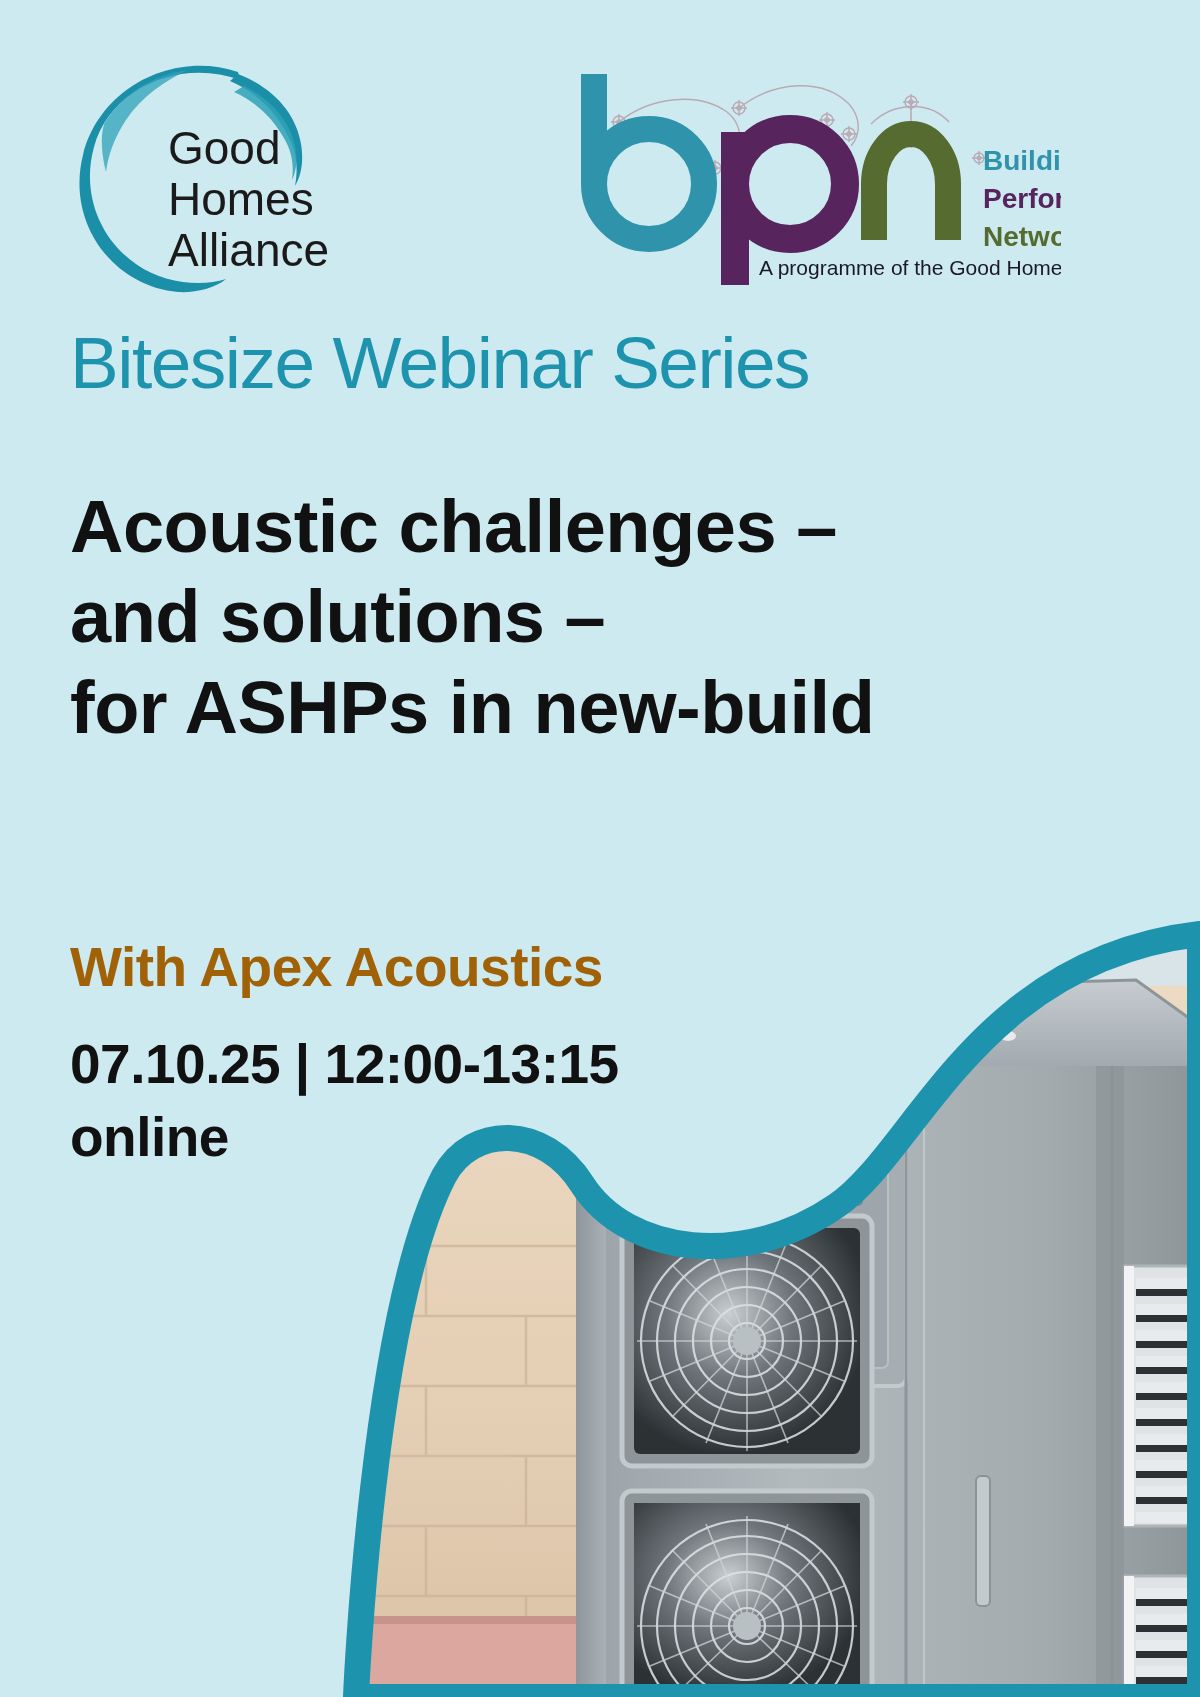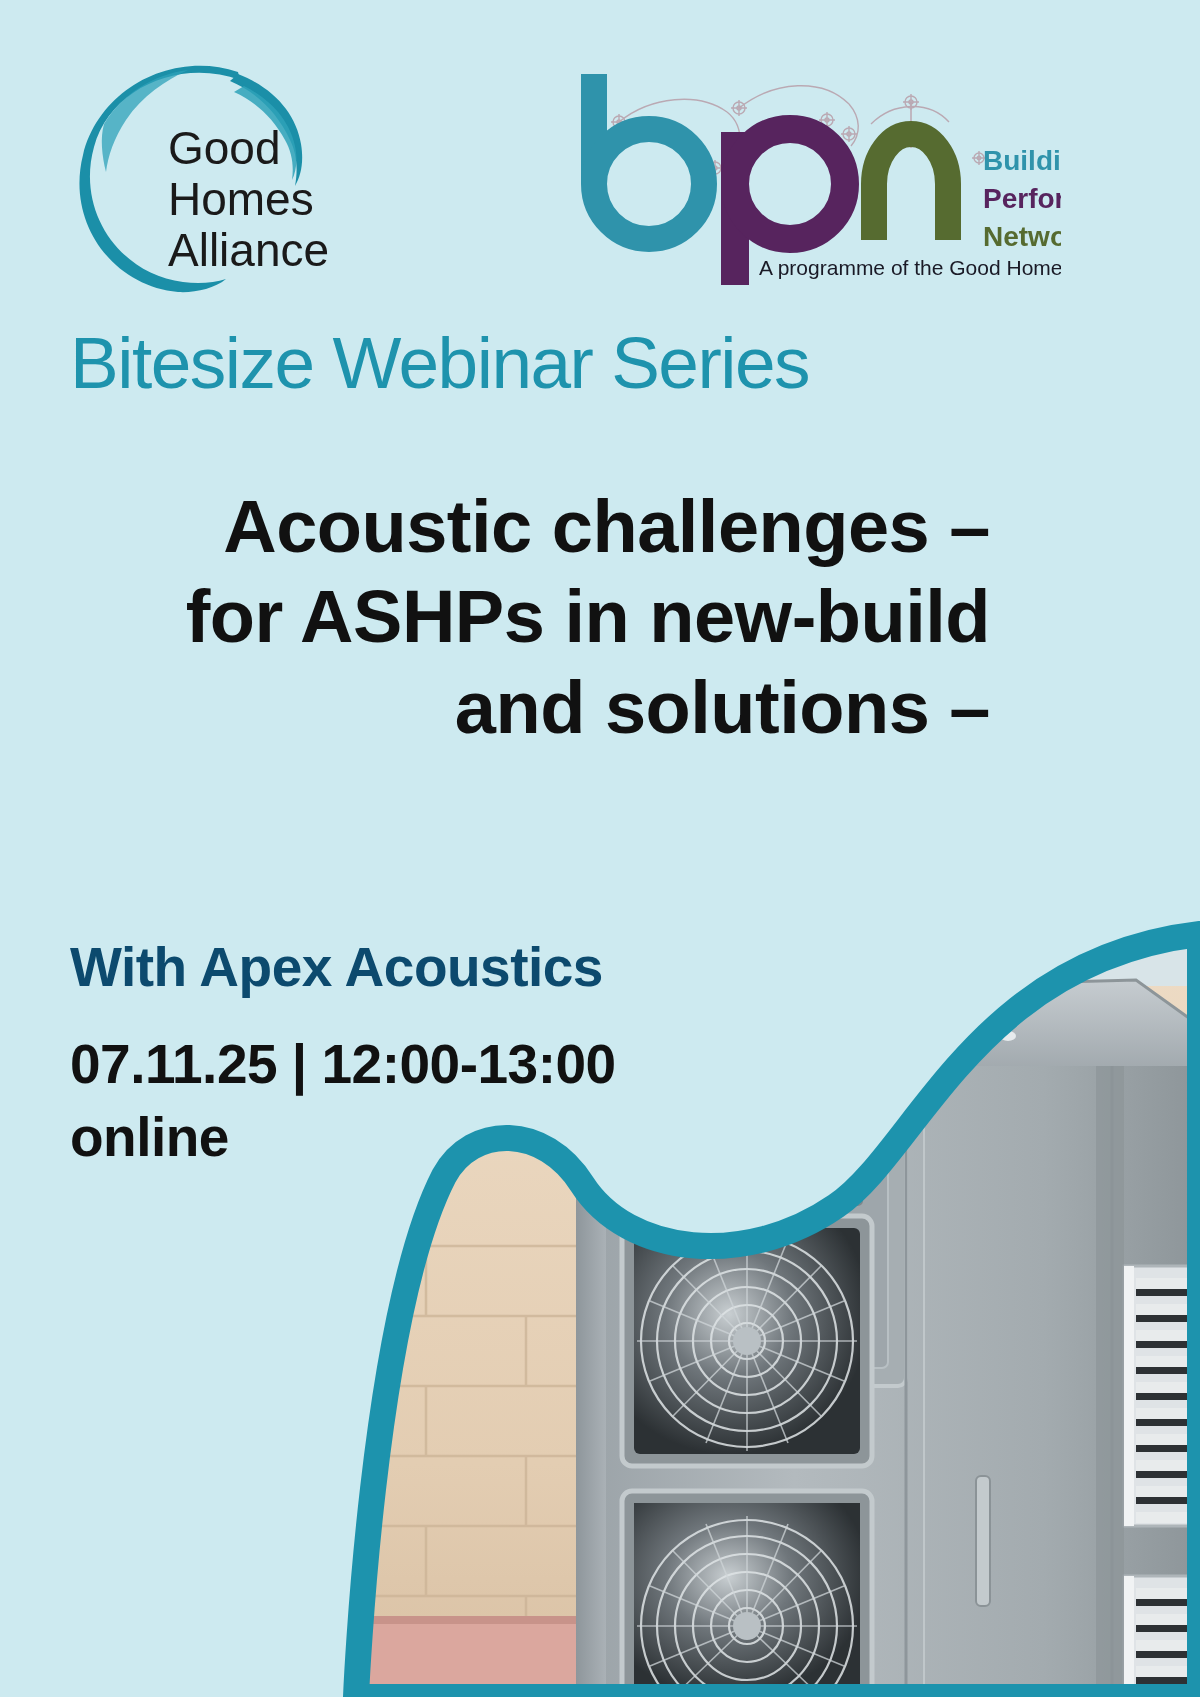--- a/index.html
+++ b/index.html
@@ -43,28 +43,28 @@
   .main-title {
     position:absolute;
     left:70px; top:482px;
     width:920px;
     font-size:74px;
     font-weight:bold;
     color:#111111;
     line-height:1.22;
     letter-spacing:-0.5px;
   }
-  .main-title .tline { display:block; white-space:nowrap;text-align:right; }
+  .main-title .tline { display:block; white-space:nowrap; }
 
   .with-line {
     position:absolute;
     left:70px; top:935px;
     font-size:55px;
     font-weight:bold;
-    color:#0c4a6e;
+    color:#a16207;
     letter-spacing:-0.5px;
     white-space:nowrap;
   }
 
   .when-block {
     position:absolute;
     left:70px; top:1028px;
     font-size:55px;
     font-weight:bold;
     color:#111111;
@@ -169,28 +169,28 @@
 
         <text x="228" y="215" font-family="'Liberation Sans',sans-serif" font-size="21" fill="#1a1a26">A programme of the Good Homes Alliance</text>
       </svg>
     </div>
   </div>
 
   <div class="series-title">Bitesize Webinar Series</div>
 
   <div class="main-title">
     <span class="tline">Acoustic challenges –</span>
+    <span class="tline">and solutions –</span>
     <span class="tline">for ASHPs in new-build</span>
-    <span class="tline">and solutions –</span>
   </div>
 
   <div class="with-line">With Apex Acoustics</div>
 
   <div class="when-block">
-    <span class="wline">07.11.25 | 12:00-13:00</span>
+    <span class="wline">07.10.25 | 12:00-13:15</span>
     <span class="wline">online</span>
   </div>
 
   <div class="blob-wrap">
     <svg width="924" height="781" viewBox="0 0 924 781">
       <defs>
 
         <path id="blobPath" d="M168,260
                  C196,208 268,208 306,268
                  C352,340 470,352 560,290

